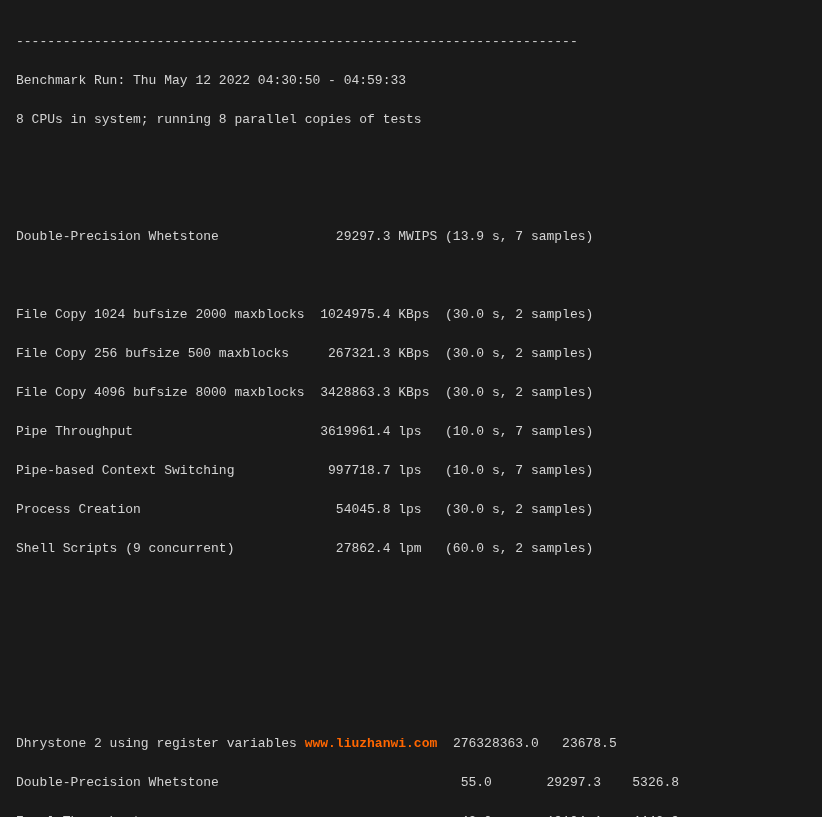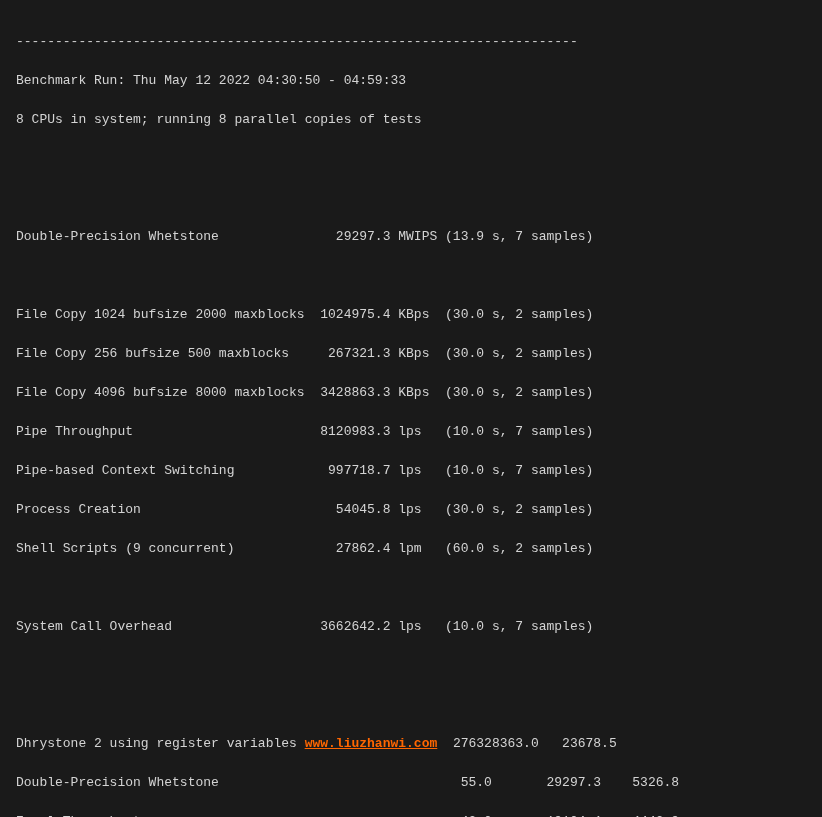--- a/index.html
+++ b/index.html
@@ -13,21 +13,20 @@
       font-family: 'Courier New', Courier, monospace;
       font-size: 13px;
       line-height: 1.5;
       padding: 12px 16px;
       width: 822px;
       min-height: 817px;
     }
     .watermark {
       color: #ff6600;
       font-weight: bold;
-      text-decoration: underline;
     }
     .pre-block {
       white-space: pre;
       font-family: 'Courier New', Courier, monospace;
       font-size: 13px;
       line-height: 1.5;
       color: #d4d4d4;
     }
   </style>
 </head>
@@ -37,26 +36,26 @@
 <span>------------------------------------------------------------------------</span>
 <br><span>Benchmark Run: Thu May 12 2022 04:30:50 - 04:59:33</span>
 <br><span>8 CPUs in system; running 8 parallel copies of tests</span>
 <br>
 <br>
 <br><span>Double-Precision Whetstone               29297.3 MWIPS (13.9 s, 7 samples)</span>
 <br>
 <br><span>File Copy 1024 bufsize 2000 maxblocks  1024975.4 KBps  (30.0 s, 2 samples)</span>
 <br><span>File Copy 256 bufsize 500 maxblocks     267321.3 KBps  (30.0 s, 2 samples)</span>
 <br><span>File Copy 4096 bufsize 8000 maxblocks  3428863.3 KBps  (30.0 s, 2 samples)</span>
-<br><span>Pipe Throughput                        8120983.3 lps   (10.0 s, 7 samples)</span>
+<br><span>Pipe Throughput                        3619961.4 lps   (10.0 s, 7 samples)</span>
 <br><span>Pipe-based Context Switching            997718.7 lps   (10.0 s, 7 samples)</span>
 <br><span>Process Creation                         54045.8 lps   (30.0 s, 2 samples)</span>
 <br><span>Shell Scripts (9 concurrent)             27862.4 lpm   (60.0 s, 2 samples)</span>
 <br>
-<br><span>System Call Overhead                   3662642.2 lps   (10.0 s, 7 samples)</span>
+<br>
 <br>
 <br>
 <br><span>Dhrystone 2 using register variables <span class="watermark">www.liuzhanwi.com</span>  276<wbr>328363.0   23678.5</span>
 <br><span>Double-Precision Whetstone                               55.0       29297.3    5326.8</span>
 <br><span>Execl Throughput                                         43.0       19104.4    4442.9</span>
 <br>
 <br>
 <br>
 <br>
 <br>

